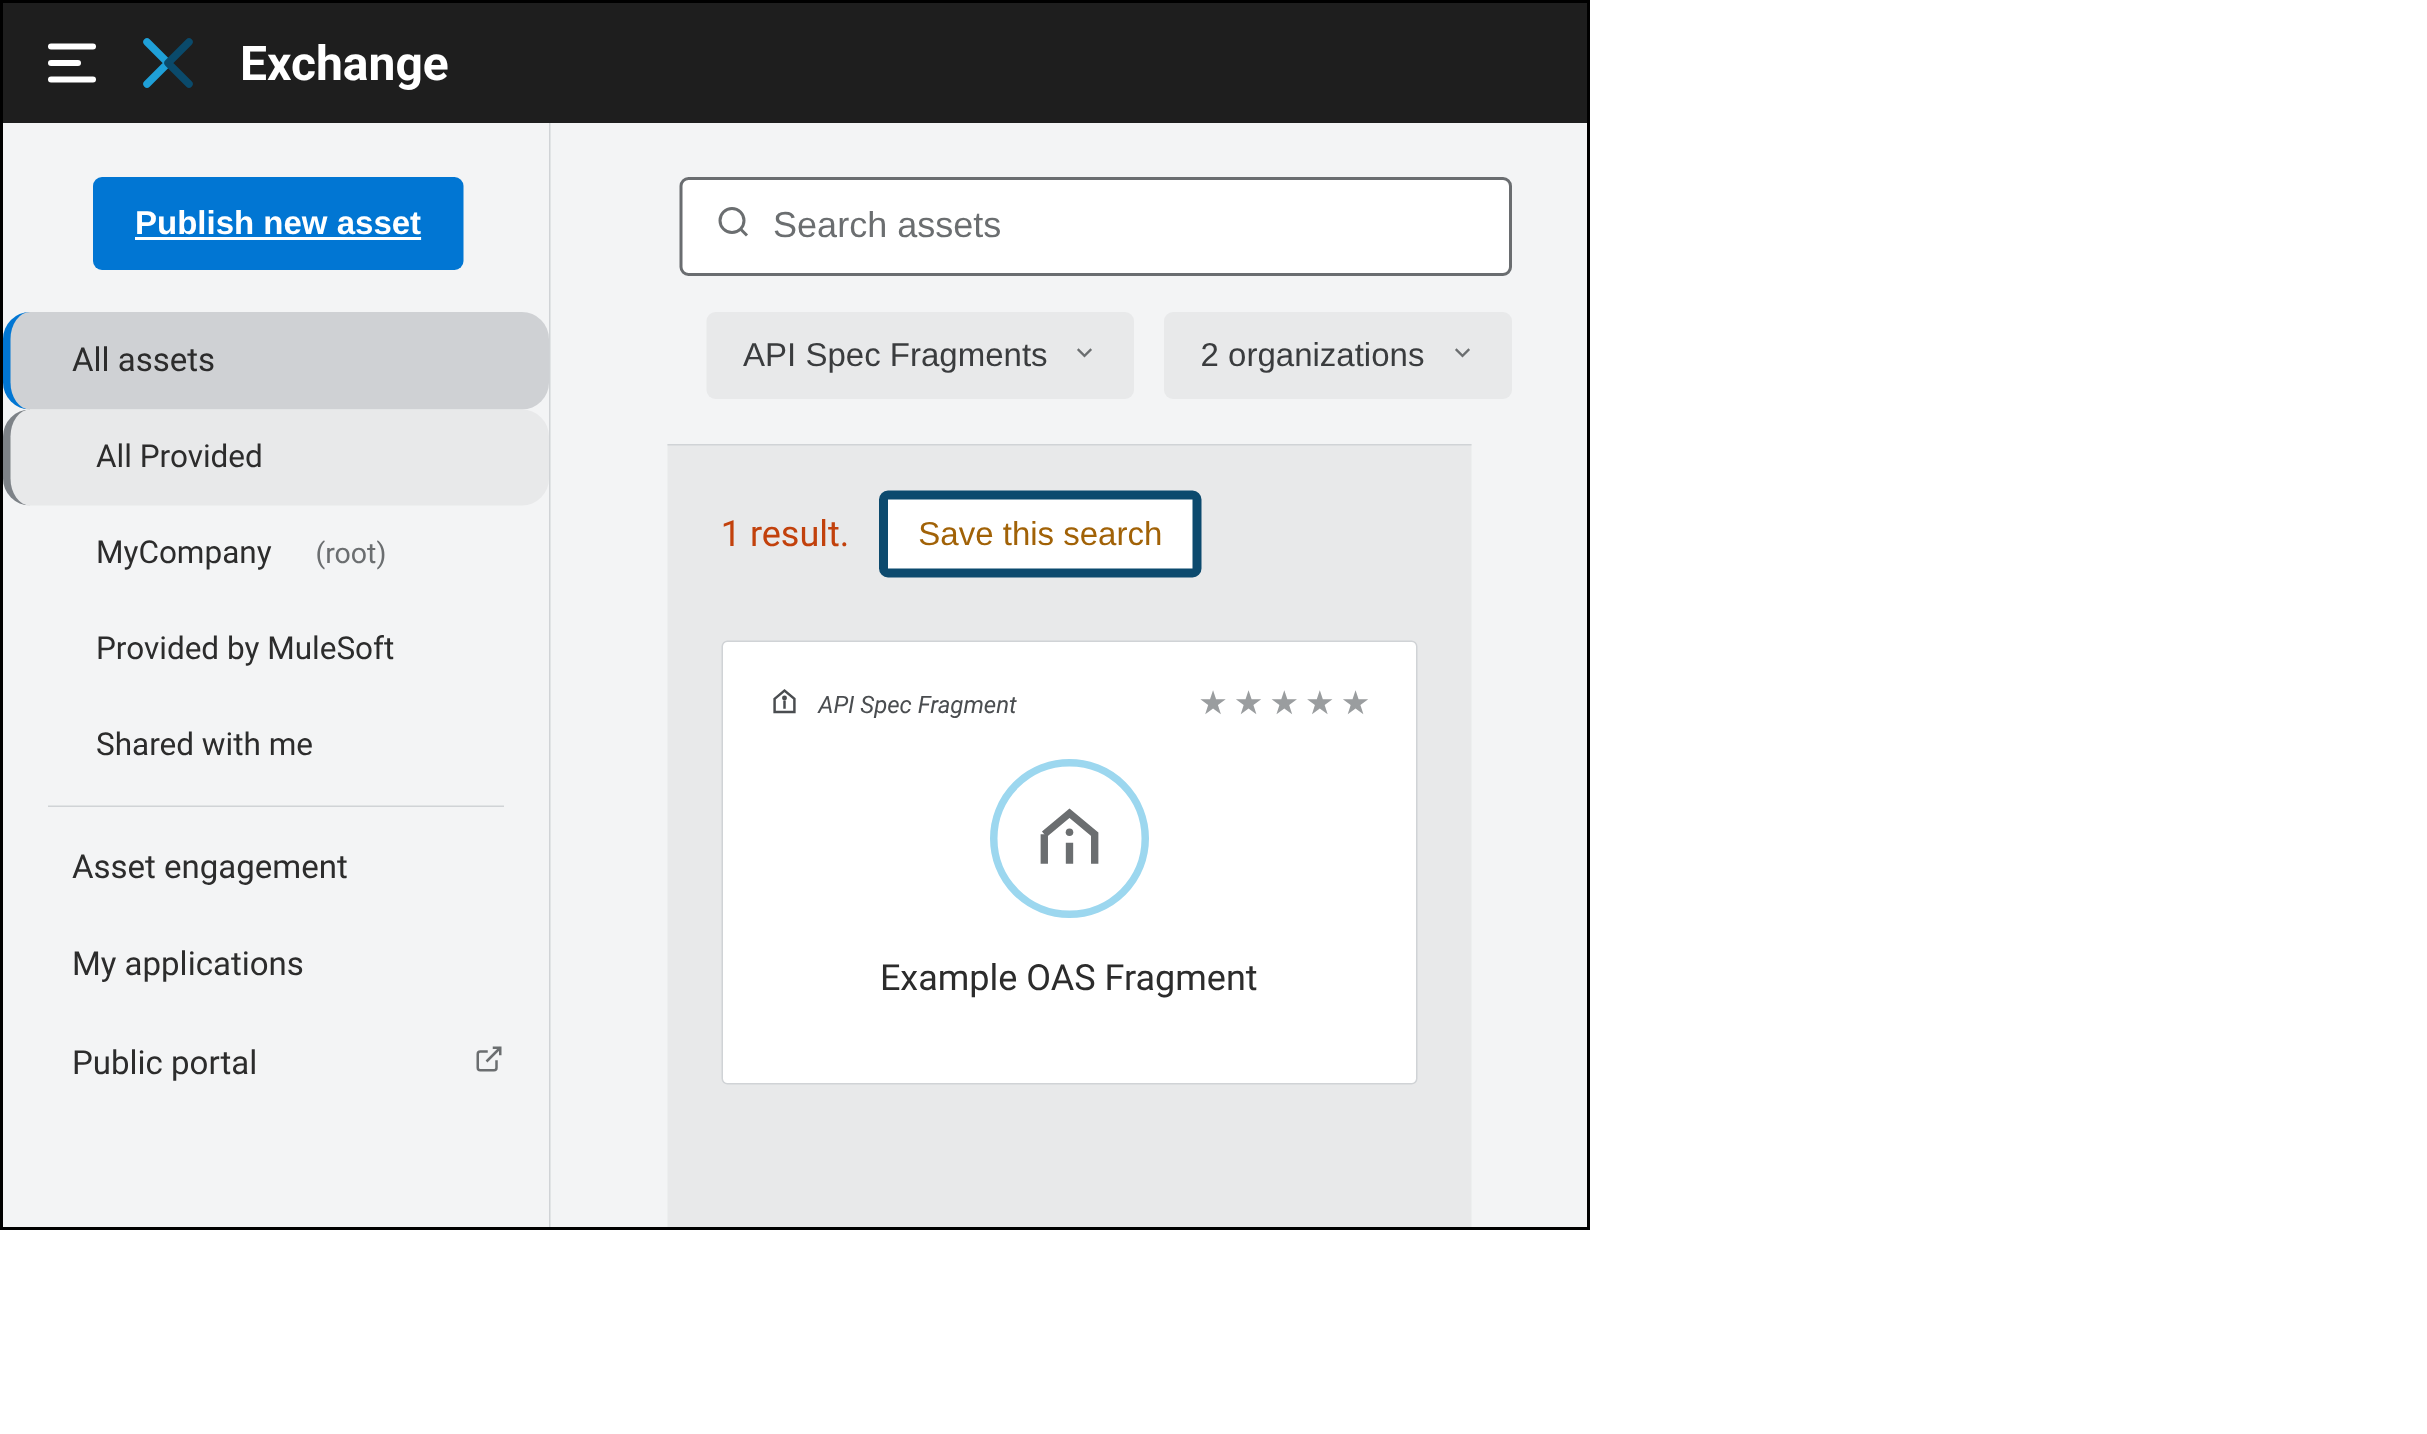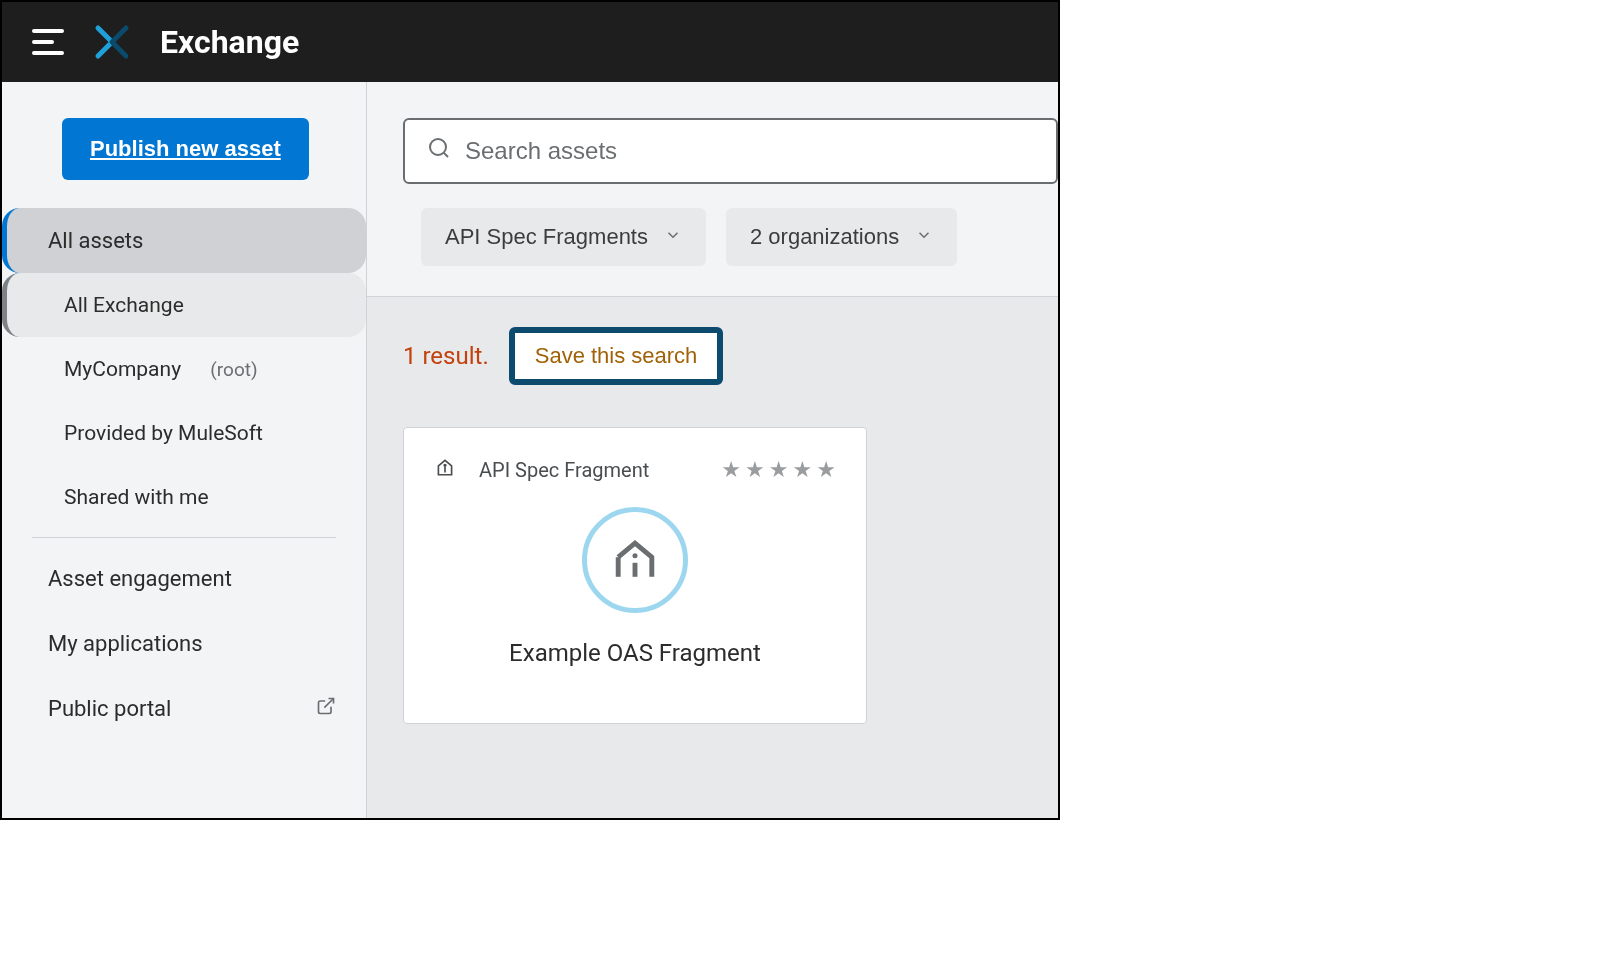--- a/index.html
+++ b/index.html
@@ -18,35 +18,35 @@
     .publish-wrap { padding: 36px 0 28px 60px; }
     .publish-btn { background: #0176d3; color: #fff; border: none; border-radius: 6px; font-size: 22px; font-weight: 600; padding: 18px 28px; cursor: pointer; text-decoration: underline; }
     .nav-item { padding: 20px 30px 20px 46px; font-size: 22px; color: #2c2c2c; cursor: pointer; display: flex; align-items: center; justify-content: space-between; border-radius: 18px; }
     .nav-item.active { background: #cfd1d4; border-left: 5px solid #0176d3; padding-left: 41px; font-weight: 400; }
     .nav-item.sub { padding-left: 62px; font-size: 21px; }
     .nav-item.sub.selected { background: #e8e9ea; border-left: 5px solid #7d8287; padding-left: 57px; }
     .nav-item .suffix { color: #6b6e70; font-size: 19px; margin-left: 24px; }
     .nav-sep { height: 1px; background: #d0d3d6; margin: 8px 30px; }
     .nav-link { padding: 20px 30px 20px 46px; font-size: 22px; color: #2c2c2c; cursor: pointer; display: flex; align-items: center; justify-content: space-between; }
     .ext-icon { color: #6b6e70; }
-    .main { flex: 1; display: flex; flex-direction: column; }
+    .main { flex: 1; display: flex; flex-direction: column; align-items: center; }
     .search-zone { padding: 36px 0 0 36px; background: #f3f4f5; }
     .search-box { display: flex; align-items: center; gap: 14px; background: #fff; border: 2px solid #6a6d70; border-radius: 6px; padding: 16px 22px; font-size: 24px; color: #6b6e70; }
     .search-input { border: none; outline: none; font-size: 24px; flex: 1; color: #2c2c2c; background: transparent; }
     .search-input::placeholder { color: #6b6e70; }
     .filter-row { display: flex; gap: 20px; padding: 24px 0 30px 18px; }
     .filter-pill { background: #e8e9ea; border: none; border-radius: 6px; padding: 16px 24px; font-size: 22px; color: #3a3c3e; display: flex; align-items: center; gap: 16px; cursor: pointer; }
     .chev { color: #6b6e70; }
     .results-zone { flex: 1; background: #e8e9ea; border-top: 1px solid #d0d3d6; padding: 30px 36px; }
     .results-head { display: flex; align-items: center; gap: 20px; }
     .results-count { font-size: 24px; color: #c2410c; }
     .save-search { background: #fff; border: 6px solid #0c4a6e; border-radius: 6px; padding: 10px 20px; font-size: 22px; color: #a16207; cursor: pointer; }
     .card { width: 464px; background: #fff; border: 1px solid #d0d3d6; border-radius: 4px; margin-top: 42px; padding: 28px 30px 56px 30px; }
     .card-head { display: flex; align-items: center; justify-content: space-between; }
-    .card-type { display: flex; align-items: center; gap: 23px; color: #4a4d50; font-size: 20px; }
+    .card-type { display: flex; align-items: center; gap: 12px; color: #4a4d50; font-size: 16px; font-style: italic; }
     .stars { display: flex; gap: 4px; color: #9a9d9f; font-size: 22px; }
     .card-icon-wrap { display: flex; justify-content: center; margin: 24px 0 26px 0; }
     .card-icon-ring { width: 106px; height: 106px; border: 5px solid #9cd7ef; border-radius: 50%; display: flex; align-items: center; justify-content: center; }
     .card-title { text-align: center; font-size: 24px; color: #2c2c2c; }
   </style>
 </head>
 <body>
 
 <div class="app">
   <div class="topbar">
@@ -66,21 +66,21 @@
 
   <div class="body">
     <div class="sidebar">
       <div class="publish-wrap">
         <button class="publish-btn">Publish new asset</button>
       </div>
       <div class="nav-item active">
         <span>All assets</span>
       </div>
       <div class="nav-item sub selected">
-        <span>All Exchange</span>
+        <span>All Provided</span>
       </div>
       <div class="nav-item sub">
         <span>
           <span>MyCompany</span>
           <span class="suffix">(root)</span>
         </span>
       </div>
       <div class="nav-item sub">
         <span>Provided by MuleSoft</span>
       </div>

